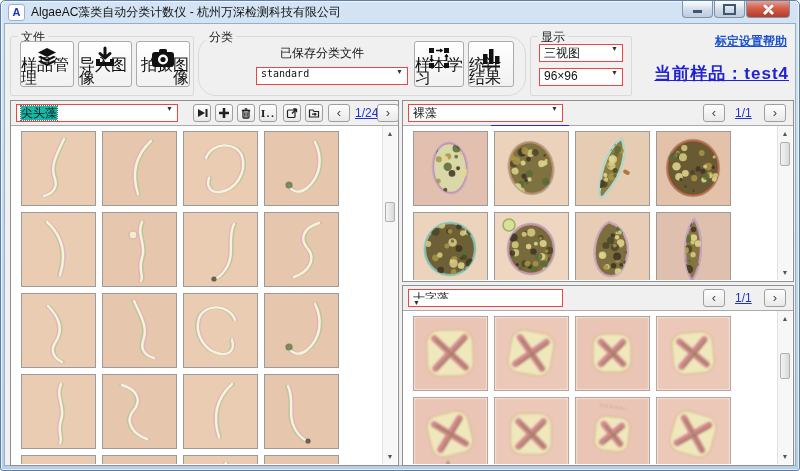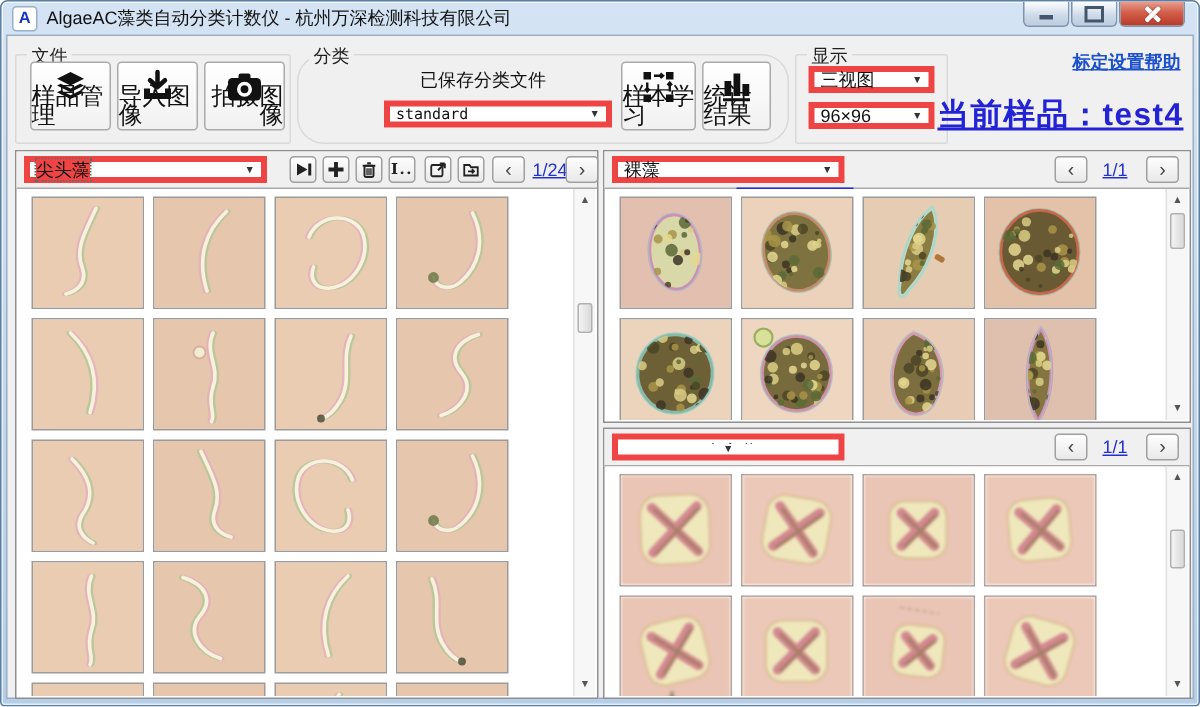--- a/index.html
+++ b/index.html
@@ -18,28 +18,28 @@
   .glyph-x i{position:absolute;left:-1px;top:4px;width:13px;height:3px;background:#fff;border-radius:1px;box-shadow:0 0 1px #7a1d10;}
   .glyph-x i:nth-child(1){transform:rotate(45deg);} .glyph-x i:nth-child(2){transform:rotate(-45deg);}
   .app{position:absolute;left:3px;right:3px;top:22px;bottom:4px;background:#f0f0f0;border:1px solid #98aec6;}
   
   .group{position:absolute;border:1px solid #d9d9d9;border-radius:2px;}
   .group-label{position:absolute;top:-8px;left:7px;background:#f0f0f0;padding:0 3px;font-size:12px;color:#222;}
   .bigbtn{position:absolute;width:54px;height:46px;background:linear-gradient(#ffffff,#f1f1f1);border:1px solid #ababab;border-radius:3px;display:flex;flex-direction:column;align-items:center;justify-content:flex-end;padding-bottom:2px;box-sizing:border-box;cursor:default;}
   .bigbtn .blabel{font-size:16px;color:#111;line-height:13px;}
   .bigbtn svg{position:absolute;top:4px;left:50%;transform:translateX(-50%);}
   .field-label{position:absolute;font-size:12px;color:#111;margin-left:24px;}
-  .combo{position:absolute;height:18px;background:#fff;border:4px solid #ef4444;display:flex;align-items:center;box-sizing:border-box;}
+  .combo{position:absolute;height:18px;background:#fff;border:1px solid #ef4444;display:flex;align-items:flex-start;box-sizing:border-box;}
   .combo .ctext{flex:1;font-size:12px;padding-left:4px;color:#111;white-space:nowrap;overflow:hidden;}
   .combo .ctext.mono{font-family:"DejaVu Sans Mono",monospace;font-size:10px;}
-  .combo .ctext.sel span{background:#ef4444;outline:1px dotted #666;}
+  .combo .ctext.sel span{background:#14b8a6;outline:1px dotted #666;}
   .combo .carrow{width:15px;text-align:center;font-size:7px;color:#333;}
   .links{position:absolute;top:9px;right:8px;display:flex;}
   .tlink{font-size:12px;font-weight:bold;color:#1b50cc;text-decoration:underline;cursor:pointer;}
-  .current-sample{position:absolute;top:38px;right:6px;font-size:21px;font-weight:bold;color:#2222d6;text-decoration:underline;letter-spacing:1px;}
+  .current-sample{position:absolute;top:38px;right:6px;font-size:17px;font-weight:bold;color:#2222d6;text-decoration:underline;letter-spacing:1px;}
   
   .panel{position:absolute;background:#fff;border:1px solid #8f8f8f;}
   .phead{position:absolute;left:0;right:0;top:0;height:24px;background:#f0f0f0;border-bottom:1px solid #aaa;}
   .smallbtn{position:absolute;top:3px;width:18px;height:18px;background:linear-gradient(#fefefe,#e9e9e9);border:1px solid #9f9f9f;border-radius:3px;display:flex;align-items:center;justify-content:center;box-sizing:border-box;cursor:default;}
   .navbtn{position:absolute;top:3px;width:22px;height:18px;background:linear-gradient(#fefefe,#e9e9e9);border:1px solid #9f9f9f;border-radius:3px;text-align:center;line-height:16px;font-size:13px;color:#444;box-sizing:border-box;cursor:default;}
   .pagelink{position:absolute;top:5px;font-size:12px;color:#2233cc;text-decoration:underline;cursor:pointer;}
   .ibtn-text{font-family:"DejaVu Serif",serif;font-size:10px;font-weight:bold;color:#222;letter-spacing:1px;}
   .grid{position:absolute;left:1px;top:25px;right:17px;bottom:1px;background:#fff;overflow:hidden;display:flex;flex-wrap:wrap;align-content:flex-start;gap:6px;padding:5px 0 0 9px;}
   .cell{width:73px;height:73px;border:1px solid #9b9b9b;flex:0 0 auto;}
   .cell svg{display:block;filter:blur(.4px);}

